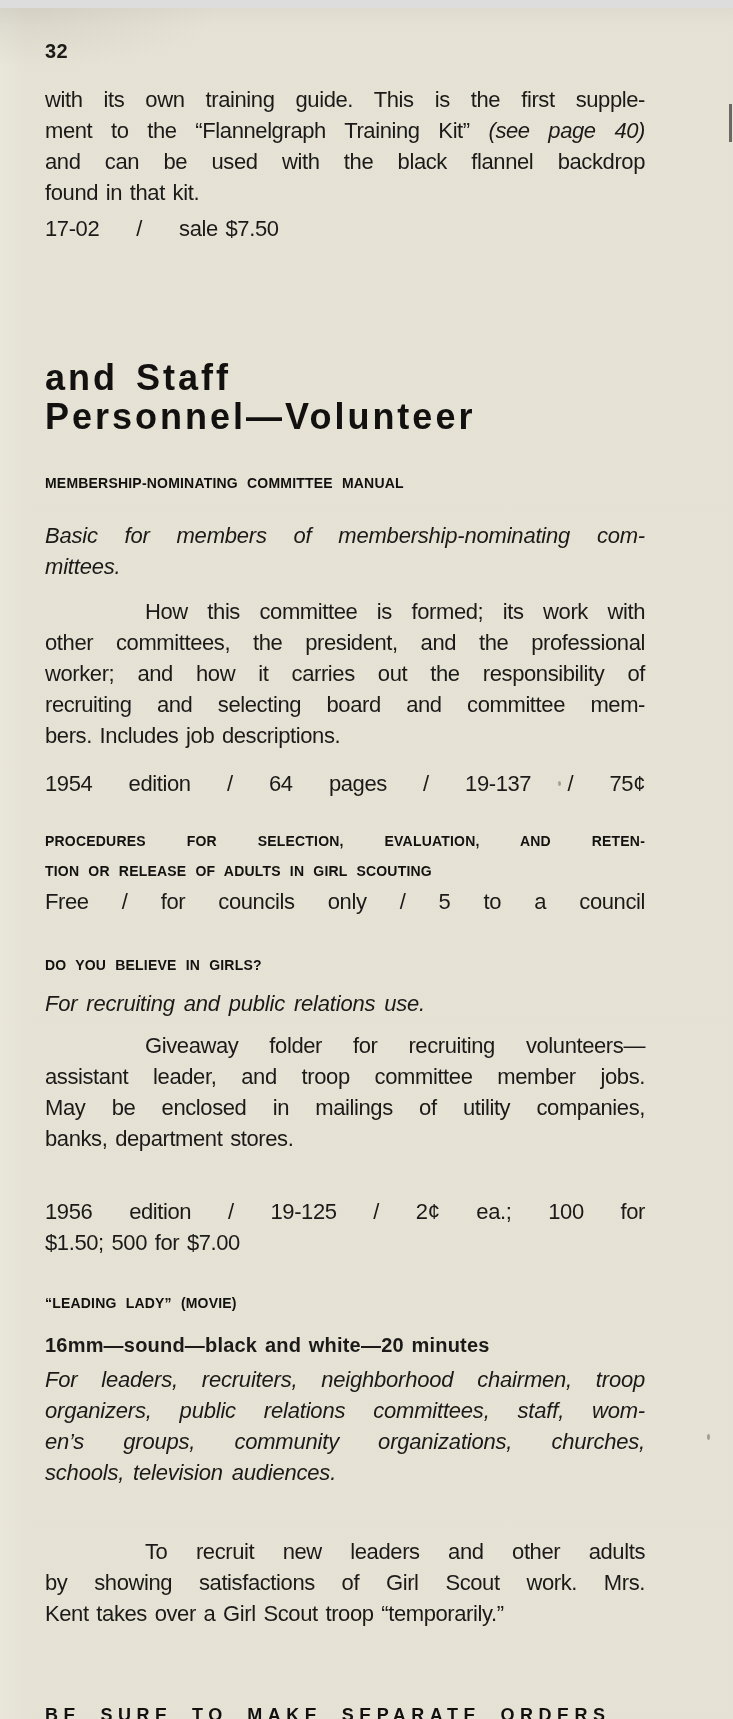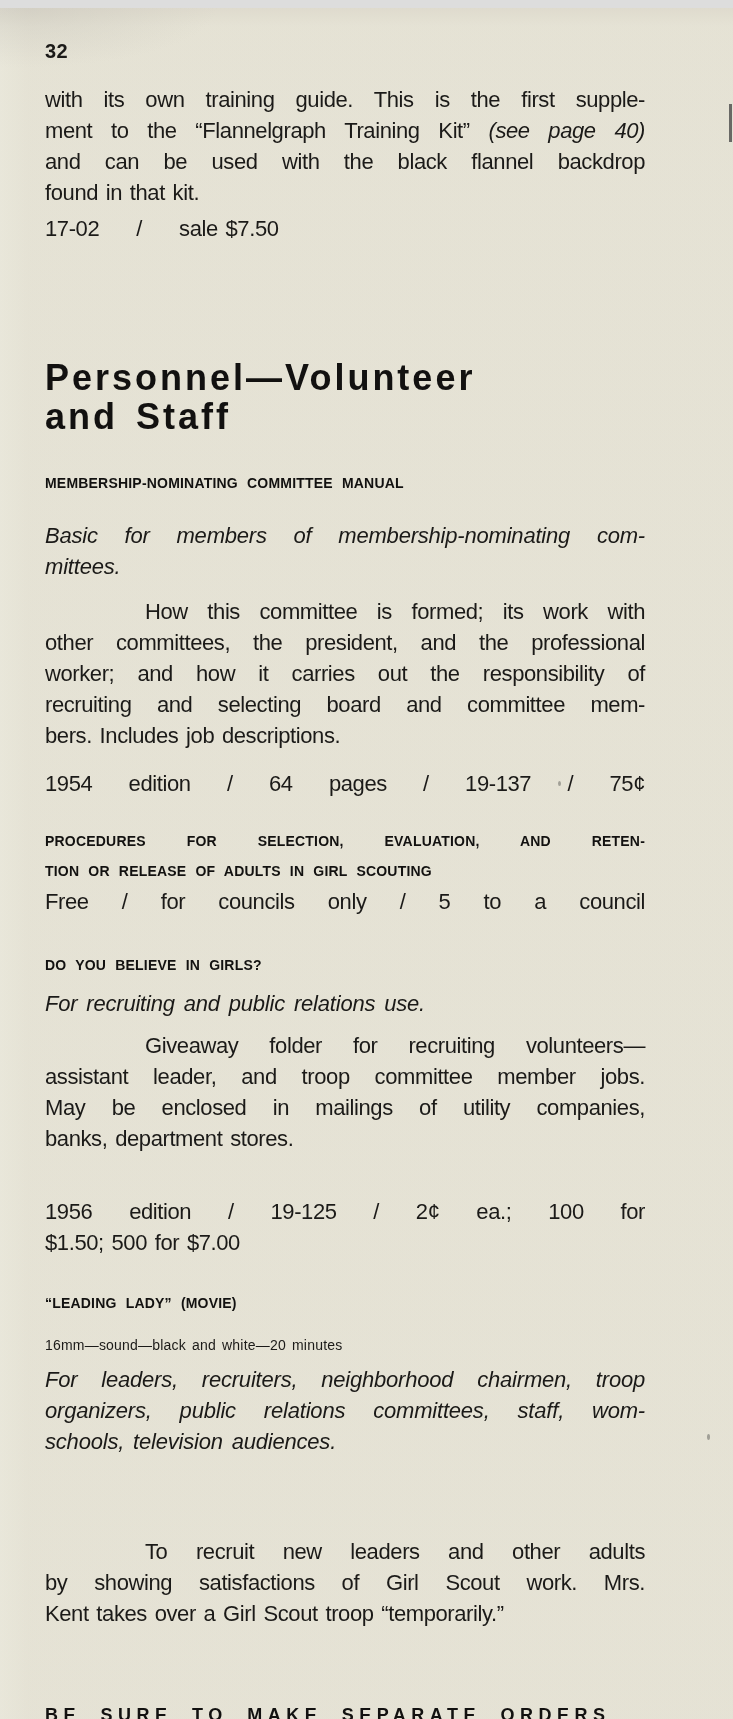--- a/index.html
+++ b/index.html
@@ -44,21 +44,21 @@
   }
   .title .ln {
     font-size: 36px; font-weight: 700; letter-spacing: 3px; word-spacing: 5px;
     line-height: 39px; color: #121110;
   }
   .heading .ln {
     font-size: 14px; font-weight: 700; letter-spacing: 0.2px; word-spacing: 5px;
     line-height: 30px; color: #121110;
   }
   .subtitle .ln {
-    font-size: 14px; letter-spacing: 0.2px; word-spacing: 2px;
+    font-size: 20px; letter-spacing: 0.2px; word-spacing: 2px; font-weight: bold;
   }
   .footer .ln {
     font-size: 18px; font-weight: 700; letter-spacing: 5.5px; word-spacing: 9px;
     color: #121110;
   }
   em { font-style: italic; }
 </style>
 </head>
 <body>
 
@@ -74,22 +74,22 @@
       <div class="block body" style="top: 76px;">
         <div class="ln jl">with its own training guide. This is the first supple-</div>
         <div class="ln jl">ment to the “Flannelgraph Training Kit” <em>(see page 40)</em></div>
         <div class="ln jl">and can be used with the black flannel backdrop</div>
         <div class="ln">found in that kit.</div>
       </div>
       <div class="block spec" style="top: 205px;">
         <div class="ln">17-02   /   sale $7.50</div>
       </div>
       <div class="block title" style="top: 350px;">
+        <div class="ln">and Staff</div>
         <div class="ln">Personnel—Volunteer</div>
-        <div class="ln">and Staff</div>
       </div>
       <div class="block heading" style="top: 460px;">
         <div class="ln">MEMBERSHIP-NOMINATING COMMITTEE MANUAL</div>
       </div>
       <div class="block italic" style="top: 512px;">
         <div class="ln jl">Basic for members of membership-nominating com-</div>
         <div class="ln">mittees.</div>
       </div>
       <div class="block body" style="top: 588px;">
         <div class="ln jl ind">How this committee is formed; its work with</div>
@@ -126,20 +126,21 @@
       </div>
       <div class="block heading" style="top: 1280px;">
         <div class="ln">“LEADING LADY” (MOVIE)</div>
       </div>
       <div class="block subtitle" style="top: 1322px;">
         <div class="ln">16mm—sound—black and white—20 minutes</div>
       </div>
       <div class="block italic" style="top: 1356px;">
         <div class="ln jl">For leaders, recruiters, neighborhood chairmen, troop</div>
         <div class="ln jl">organizers, public relations committees, staff, wom-</div>
+        <div class="ln jl">en’s groups, community organizations, churches,</div>
         <div class="ln">schools, television audiences.</div>
       </div>
       <div class="block body" style="top: 1528px;">
         <div class="ln jl ind">To recruit new leaders and other adults</div>
         <div class="ln jl">by showing satisfactions of Girl Scout work. Mrs.</div>
         <div class="ln">Kent takes over a Girl Scout troop “temporarily.”</div>
       </div>
       <div class="block footer" style="top: 1692px;">
         <div class="ln">BE SURE TO MAKE SEPARATE ORDERS FOR</div>
       </div>

